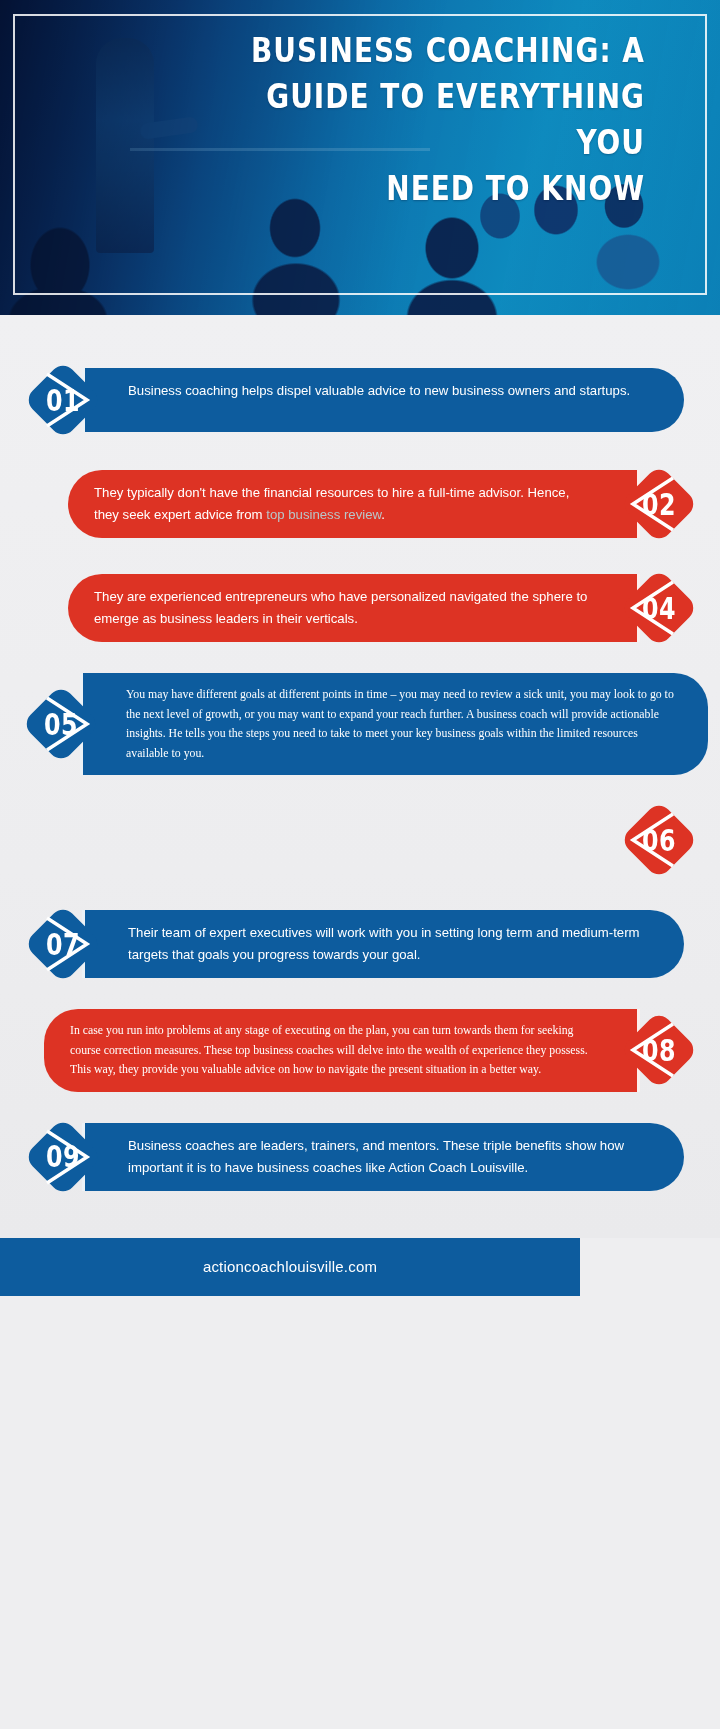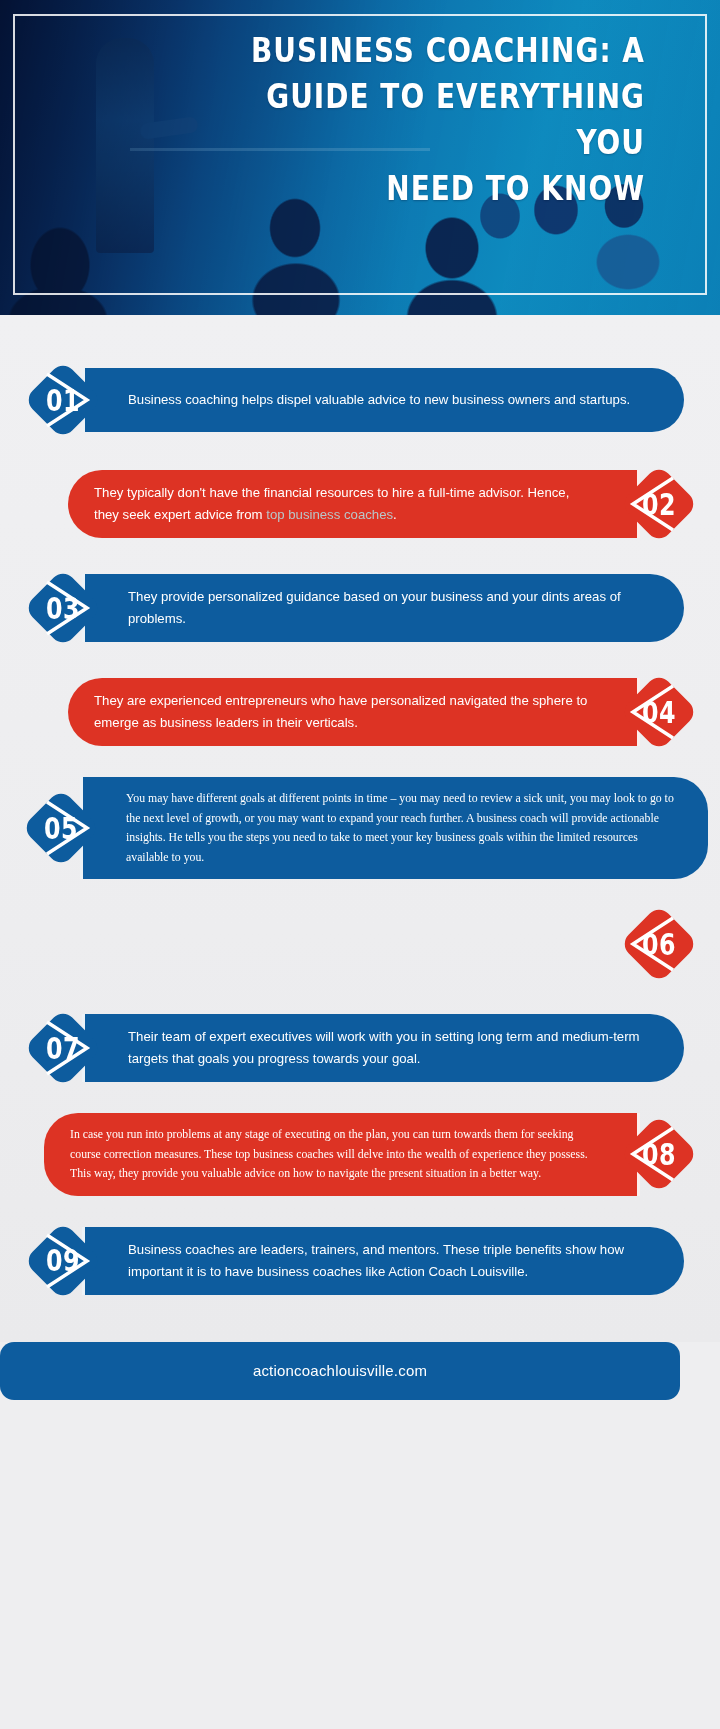--- a/index.html
+++ b/index.html
@@ -151,21 +151,20 @@
     transform: scaleX(.88);
     z-index: 2;
   }
 
   
   .bar {
     position: relative;
     flex: 1 1 auto;
     min-height: 64px;
     display: flex;
-    align-items: center;
     color: #ffffff;
     font-size: 13.2px;
     line-height: 22px;
     padding: 12px 26px 12px 26px;
   }
   .bar p { margin: 0; }
 
   
   .row.left { padding-left: 24px; padding-right: 36px; }
   .row.left .badge .gem { background: #0d5c9e; }
@@ -212,27 +211,26 @@
   .row.w8 { padding-left: 44px; padding-right: 22px; }
 
   .link {
     color: #b9c6c9;
     text-decoration: none;
   }
 
   
   .footer {
     position: relative;
-    width: 680px;
+    width: 580px;
     height: 58px;
     background: #0d5c9e;
     display: flex;
     align-items: center;
     justify-content: center;
-    border-radius: 14px;
   }
   .footer a {
     color: #ffffff;
     font-size: 15px;
     letter-spacing: .2px;
     text-decoration: none;
   }
 </style>
 </head>
 <body>
@@ -269,43 +267,29 @@
         </svg>
       </div>
     </section>
 
     <section class="row right">
       <div class="badge">
         <div class="gem"></div>
         <div class="num">02</div>
       </div>
       <div class="bar">
-        <p><span>They typically don't have the financial resources to hire a full-time advisor. Hence, they seek expert advice from </span><a class="link" href="#">top business coaches</a><span>.</span></p>
+        <p><span>They typically don't have the financial resources to hire a full-time advisor. Hence, they seek expert advice from </span><a class="link" href="#">top business review</a><span>.</span></p>
       </div>
       <div class="notch">
         <svg viewBox="0 0 46 56" preserveAspectRatio="none" aria-hidden="true">
           <path d="M44 2 L4 28 L44 54" fill="none" stroke="#ffffff" stroke-width="3.5"></path>
         </svg>
       </div>
     </section>
 
-    <section class="row left">
-      <div class="badge">
-        <div class="gem"></div>
-        <div class="num">03</div>
-      </div>
-      <div class="bar">
-        <p>They provide personalized guidance based on your business and your dints areas of problems.</p>
-      </div>
-      <div class="notch">
-        <svg viewBox="0 0 46 56" preserveAspectRatio="none" aria-hidden="true">
-          <path d="M2 2 L42 28 L2 54" fill="none" stroke="#ffffff" stroke-width="3.5"></path>
-        </svg>
-      </div>
-    </section>
 
     <section class="row right">
       <div class="badge">
         <div class="gem"></div>
         <div class="num">04</div>
       </div>
       <div class="bar">
         <p>They are experienced entrepreneurs who have personalized navigated the sphere to emerge as business leaders in their verticals.</p>
       </div>
       <div class="notch">

